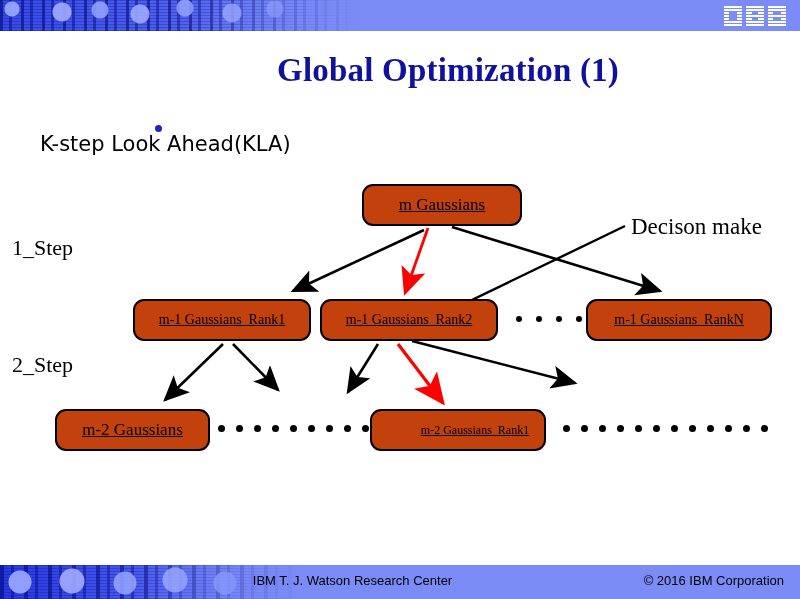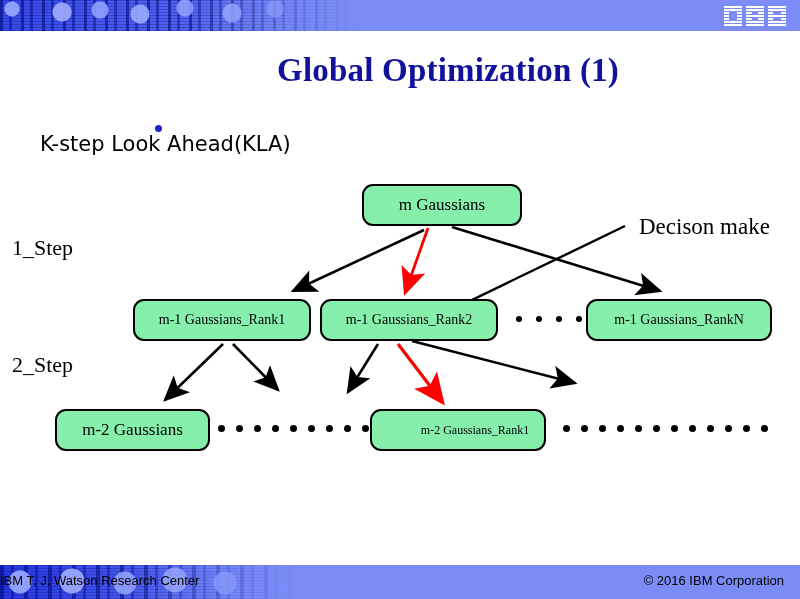--- a/index.html
+++ b/index.html
@@ -95,28 +95,29 @@
   #diagram {
     position: absolute;
     left: 0; top: 0;
     width: 800px; height: 599px;
   }
   .node {
     position: absolute;
     box-sizing: border-box;
     border: 2px solid #000000;
     border-radius: 11px;
-    background: #86efac;
+    background: #c2410c;
     display: flex;
     align-items: center;
     justify-content: center;
     font-family: "Liberation Serif", "DejaVu Serif", serif;
     color: #000000;
     white-space: nowrap;
     z-index: 3;
+    text-decoration: underline;
   }
   #node-top      { left: 362px; top: 184px; width: 160px; height: 42px; font-size: 17px; }
   #node-rank1    { left: 133px; top: 299px; width: 178px; height: 42px; font-size: 14px; }
   #node-rank2    { left: 320px; top: 299px; width: 178px; height: 42px; font-size: 14px; }
   #node-rankn    { left: 586px; top: 299px; width: 186px; height: 42px; font-size: 14px; }
   #node-m2       { left: 55px; top: 409px; width: 155px; height: 42px; font-size: 17px; }
   #node-m2rank1  { left: 370px; top: 409px; width: 176px; height: 42px; font-size: 12px; padding-left: 34px; }
 
   .step-label {
     position: absolute;
@@ -129,21 +130,20 @@
   #step-2 { left: 12px; top: 352px; }
 
   #decision-label {
     position: absolute;
     left: 631px; top: 214px;
     font-family: "Liberation Serif", "DejaVu Serif", serif;
     font-size: 23px;
     color: #000000;
     white-space: nowrap;
     z-index: 3;
-    margin-left: 8px;
   }
 
   .dotrow {
     position: absolute;
     display: flex;
     align-items: center;
     z-index: 2;
   }
   .dotrow span {
     display: block;
@@ -183,21 +183,22 @@
         rgba(255,255,255,0.05) 4px, rgba(255,255,255,0.05) 11px,
         rgba(5,10,110,0.35) 11px, rgba(5,10,110,0.35) 14px,
         rgba(255,255,255,0.05) 14px, rgba(255,255,255,0.05) 24px),
       linear-gradient(to right, #1a2ce0 0%, #4a5cf0 60%, #7b8cf7 100%);
     -webkit-mask-image: linear-gradient(to right, #000 0%, #000 45%, rgba(0,0,0,0) 100%);
     mask-image: linear-gradient(to right, #000 0%, #000 45%, rgba(0,0,0,0) 100%);
   }
   #footer-center {
     position: absolute;
     left: 0; top: 8px;
-    width: 800px;
+    width: 705px;
+    text-align: center;
     font-family: "Liberation Sans", sans-serif;
     font-size: 13px;
     color: #000000;
   }
   #footer-right {
     position: absolute;
     right: 16px; top: 8px;
     font-family: "Liberation Sans", sans-serif;
     font-size: 13px;
     color: #000000;

